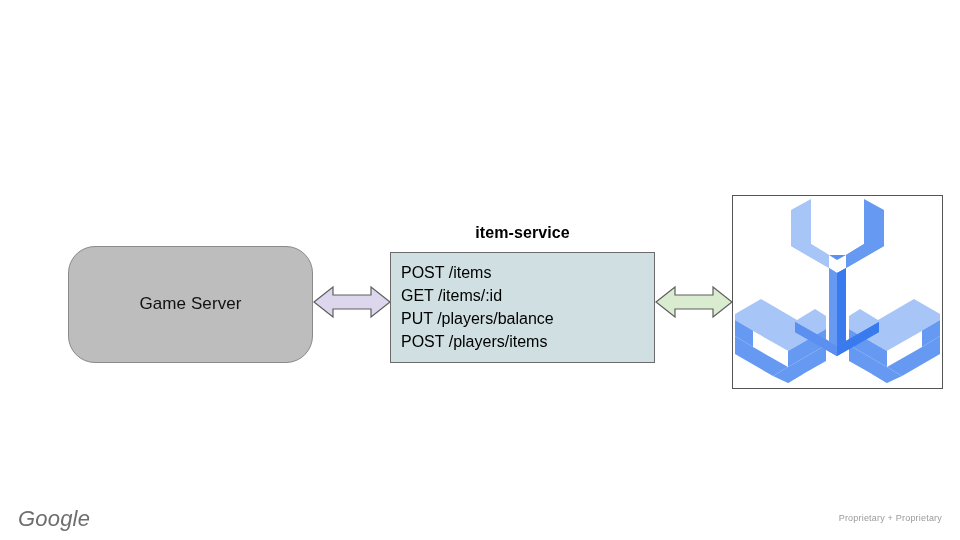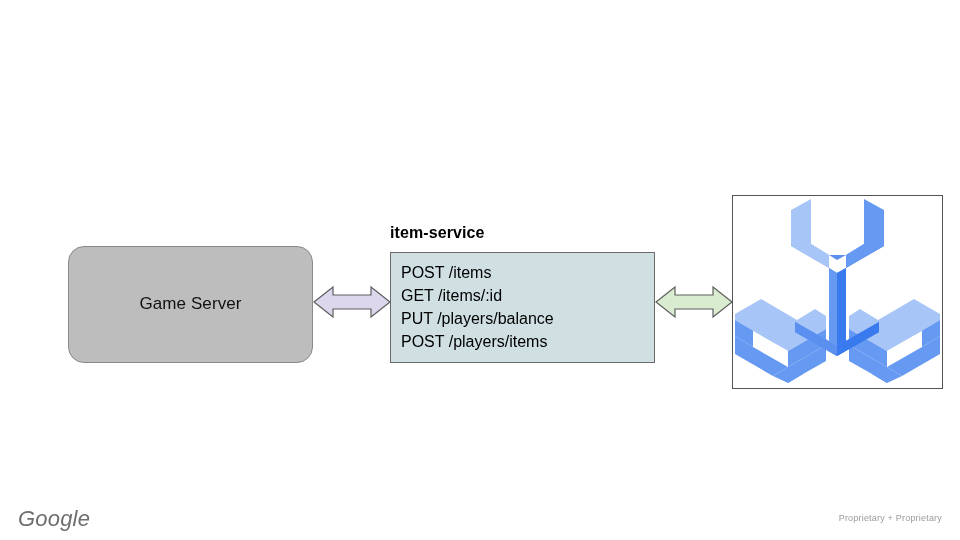--- a/index.html
+++ b/index.html
@@ -23,39 +23,39 @@
   
   #game-server-box {
     position: absolute;
     left: 68px;
     top: 246px;
     width: 245px;
     height: 117px;
     box-sizing: border-box;
     background: #bdbdbd;
     border: 1px solid #8a8a8a;
-    border-radius: 16px;
+    border-radius: 27px;
     display: flex;
     align-items: center;
     justify-content: center;
   }
   #game-server-box .node-label {
     font-size: 17px;
     color: #111111;
     letter-spacing: 0.1px;
     line-height: 1.2;
   }
 
   
   #item-service-title {
     position: absolute;
     left: 390px;
     top: 224px;
     width: 265px;
-    text-align: left;
+    text-align: center;
     font-size: 16px;
     font-weight: bold;
     color: #000000;
     letter-spacing: 0.1px;
   }
   #item-service-box {
     position: absolute;
     left: 390px;
     top: 252px;
     width: 265px;

